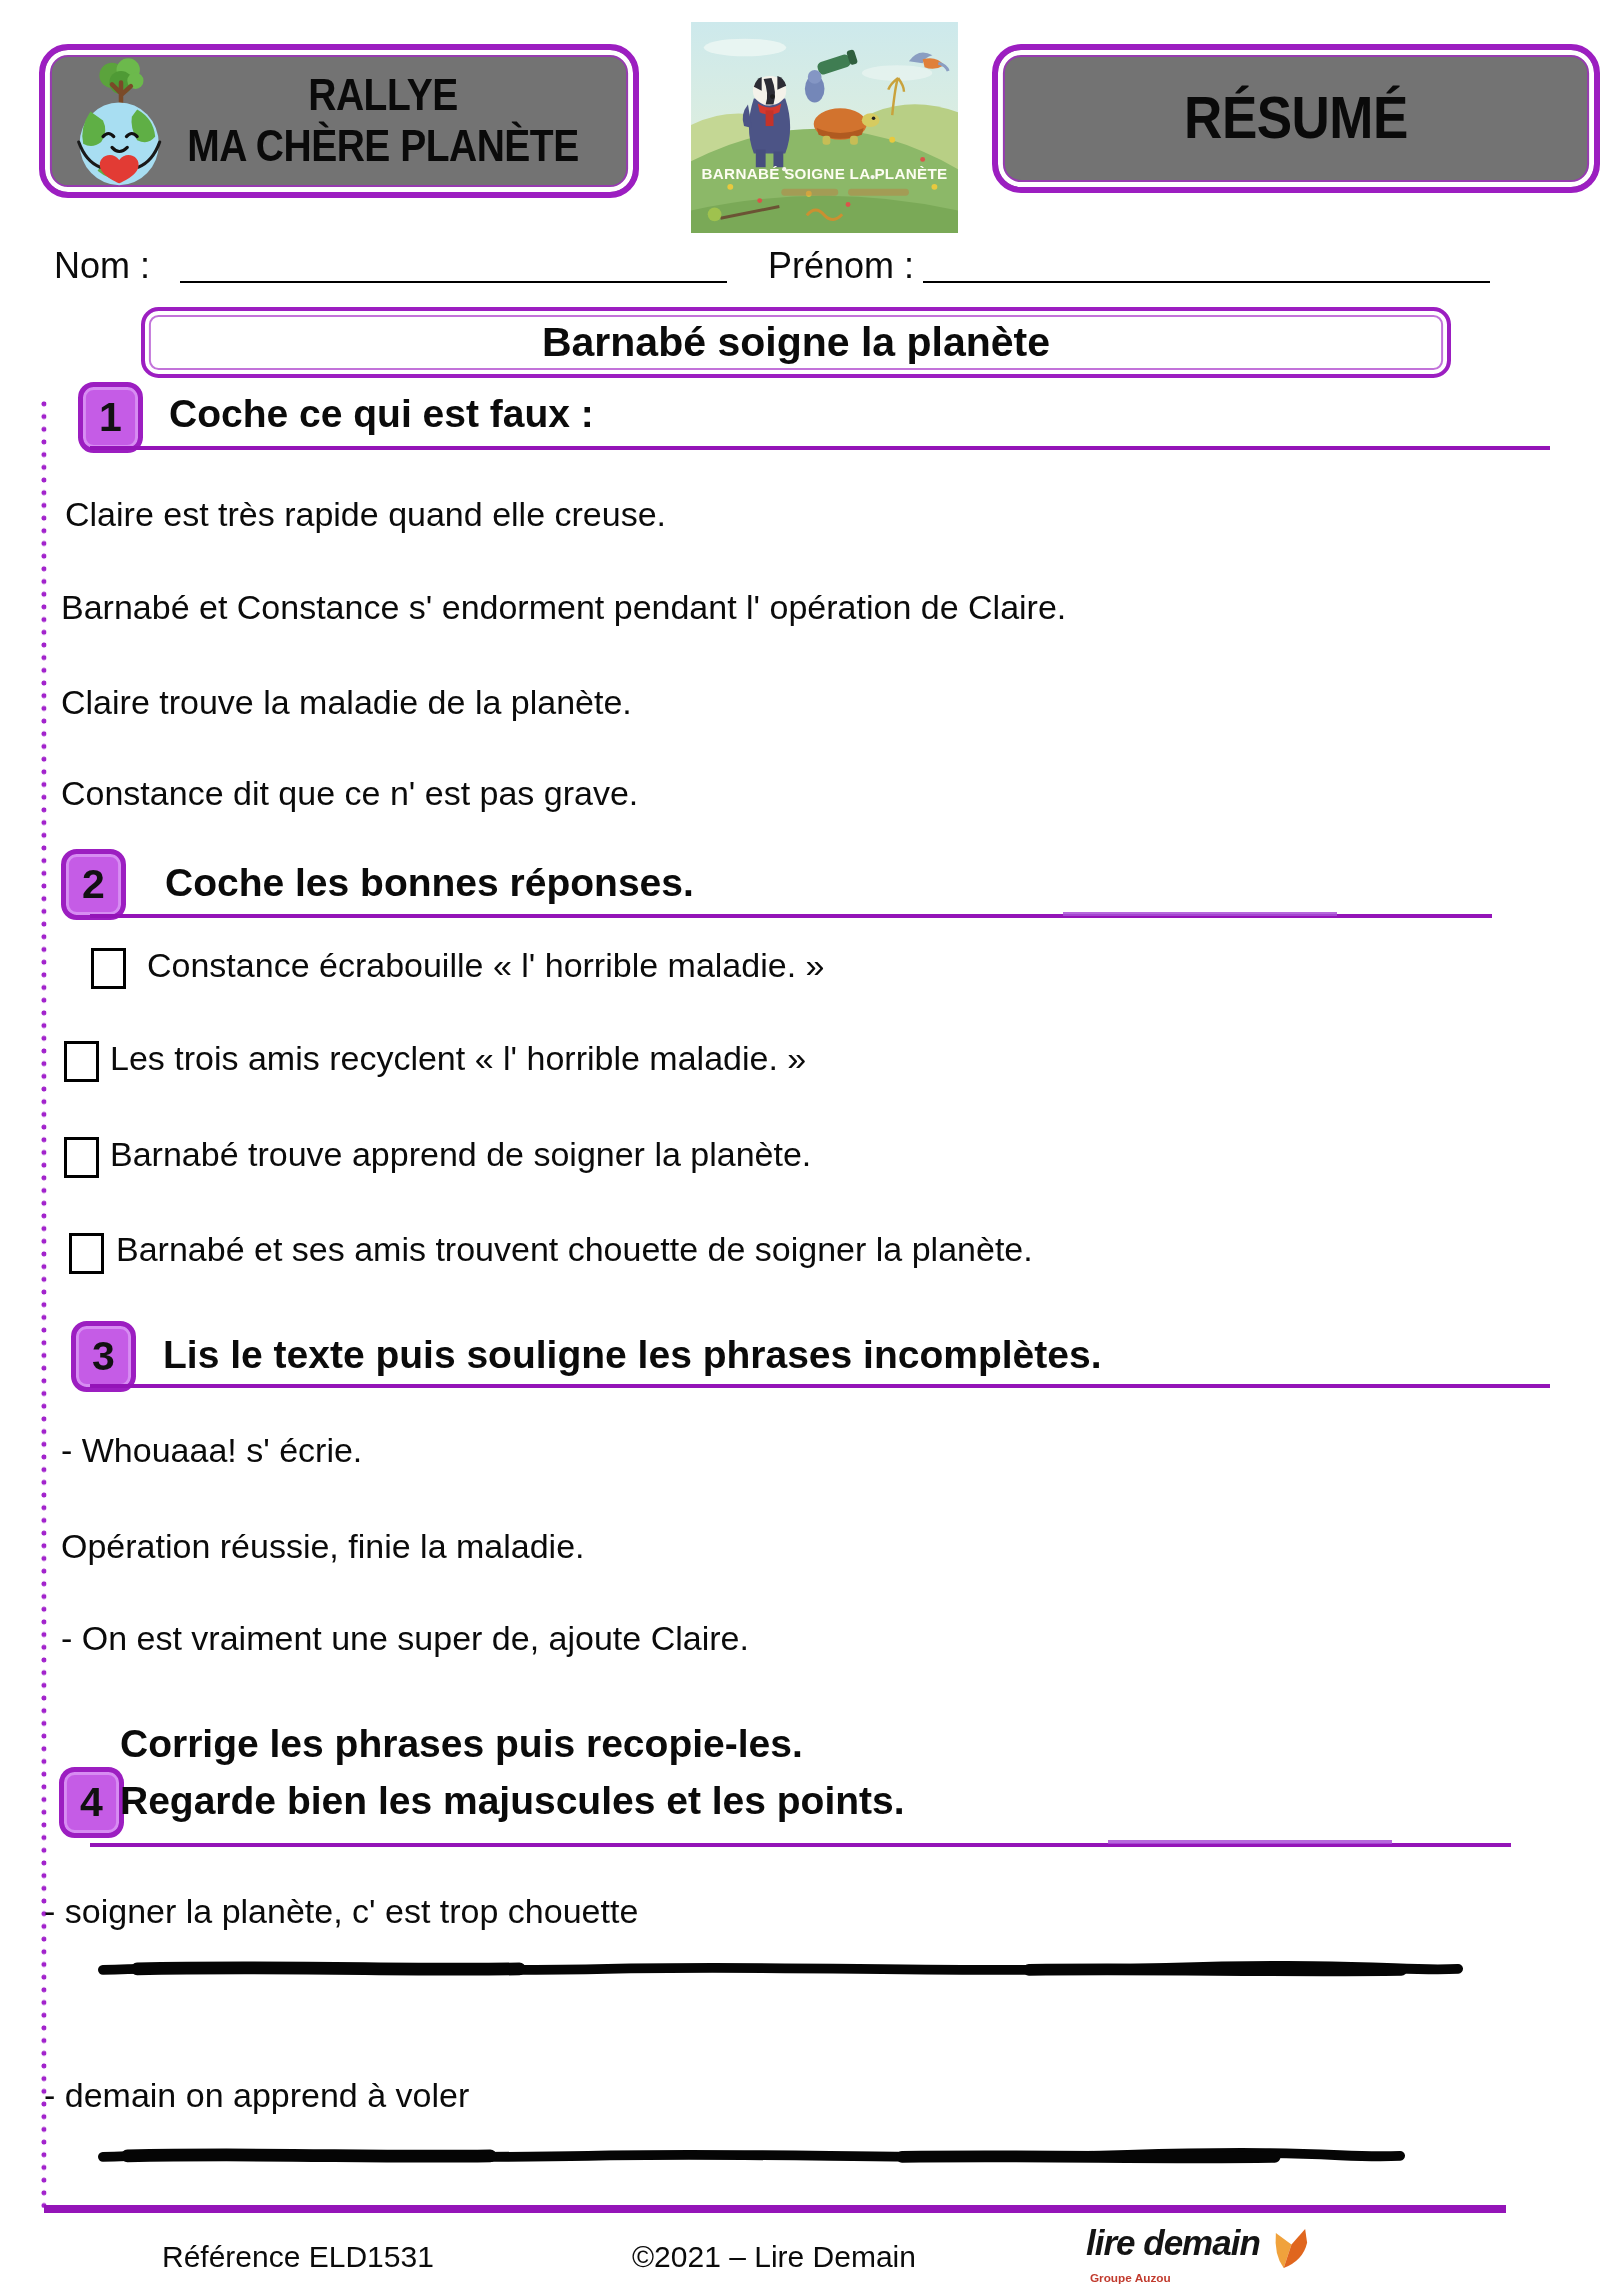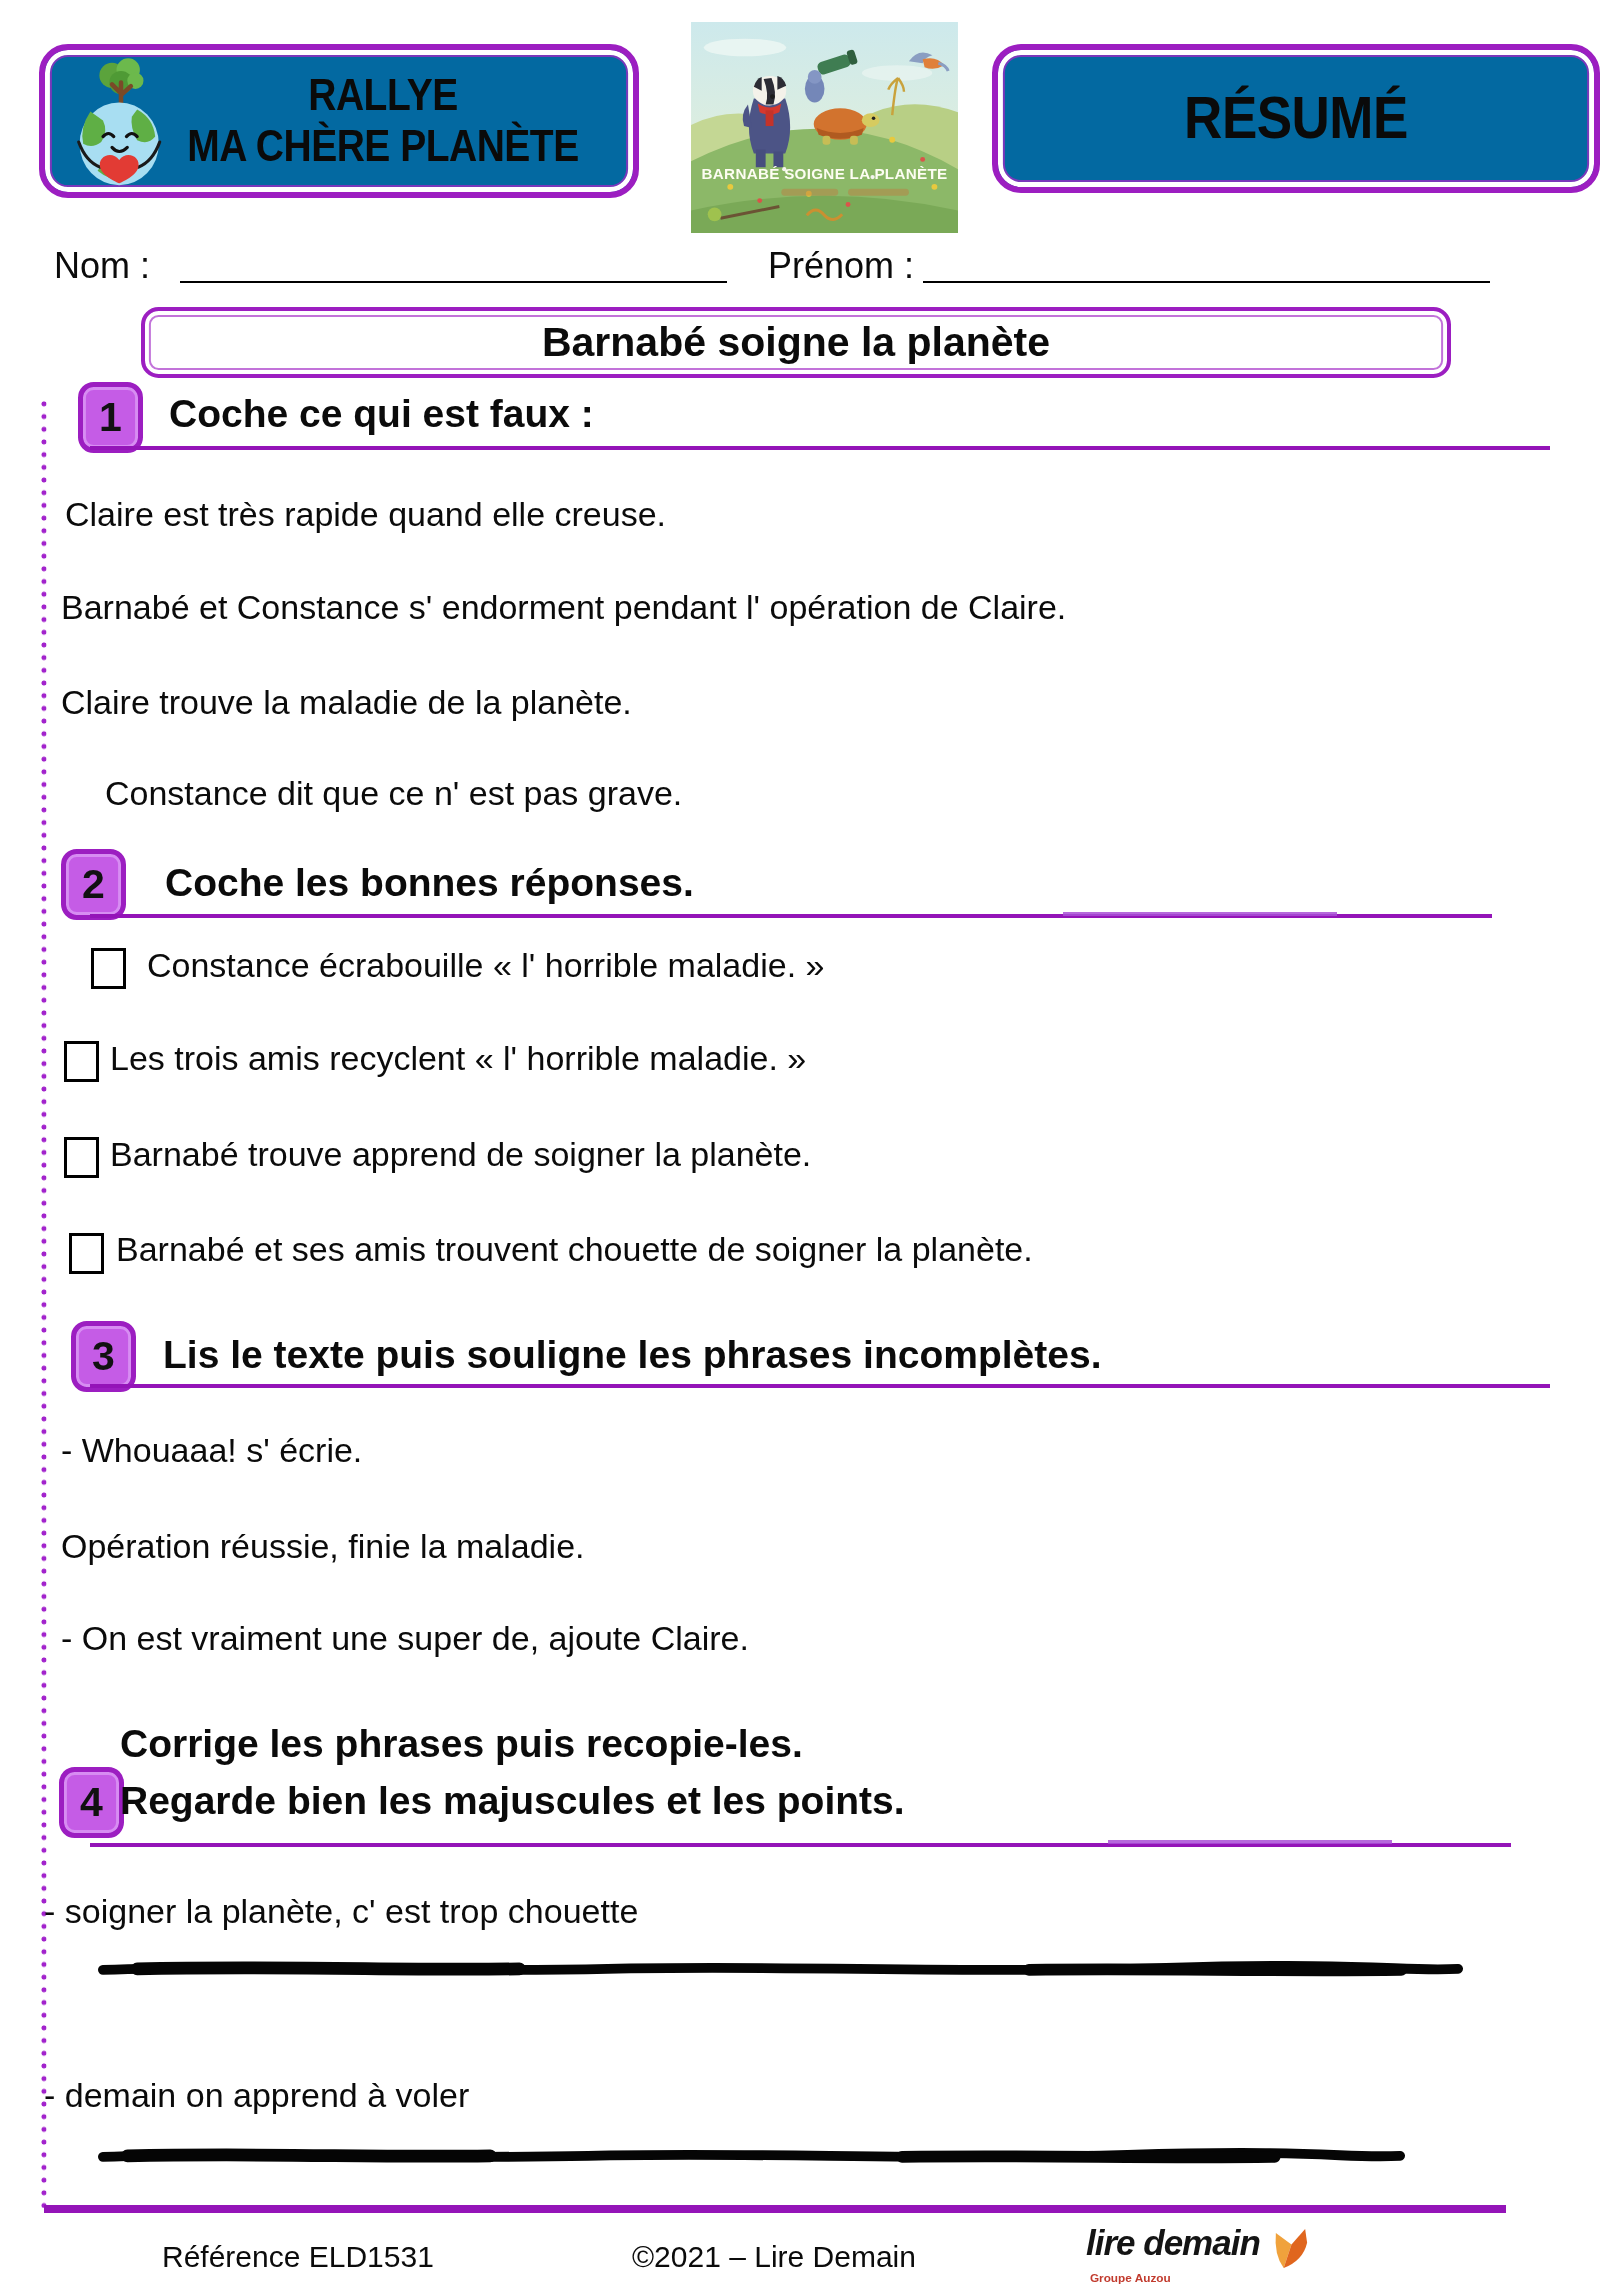--- a/index.html
+++ b/index.html
@@ -4,21 +4,21 @@
 <style>
   html,body{margin:0;padding:0;background:#888;}
   .page{
     position:relative;width:1621px;height:2293px;margin:0 auto;
     background:#ffffff;overflow:hidden;
     font-family:"Liberation Sans", sans-serif;color:#0b0b0b;
   }
   .abs{position:absolute;}
   
   .pill{
-    border:6.9px solid #9c1ec1;border-radius:29px;background:#0369a1;
+    border:6.9px solid #9c1ec1;border-radius:29px;background:#737373;
     box-shadow: inset 0 0 0 4.9px #fff, inset 0 0 0 6.9px rgba(162,40,196,.75);
     display:flex;align-items:center;justify-content:center;
   }
   .pill-text{
     font-weight:bold;text-align:center;line-height:1.18;
     transform:scaleY(1.12);letter-spacing:-0.5px;color:#0a0a0a;
   }
   
   .numbadge{
     width:55px;height:61px;border:5.9px solid #9c1ec1;border-radius:15.7px;
@@ -168,21 +168,21 @@
 
   <div class="abs numbadge" style="left:78px;top:382px;">
     <span>1</span>
   </div>
   <span class="abs heading" style="left:169px;top:392px;">Coche ce qui est faux :</span>
   <div class="abs underline" style="left:90px;top:446px;width:1460px;"></div>
 
   <span class="abs sentence" style="left:65px;top:495px;">Claire est très rapide quand elle creuse.</span>
   <span class="abs sentence" style="left:61px;top:588px;">Barnabé et Constance s' endorment pendant l' opération de Claire.</span>
   <span class="abs sentence" style="left:61px;top:683px;">Claire trouve la maladie de la planète.</span>
-  <span class="abs sentence" style="left:61px;top:774px;margin-left:44px;">Constance dit que ce n' est pas grave.</span>
+  <span class="abs sentence" style="left:61px;top:774px;">Constance dit que ce n' est pas grave.</span>
 
   <div class="abs numbadge" style="left:61px;top:849px;">
     <span>2</span>
   </div>
   <span class="abs heading" style="left:165px;top:861px;">Coche les bonnes réponses.</span>
   <div class="abs underline" style="left:90px;top:914px;width:1402px;"></div>
   <div class="abs underline-lite" style="left:1063px;top:912px;width:274px;"></div>
 
   <div class="abs checkbox" style="left:91px;top:948px;"></div>
   <span class="abs sentence" style="left:147px;top:946px;">Constance écrabouille « l' horrible maladie. »</span>

